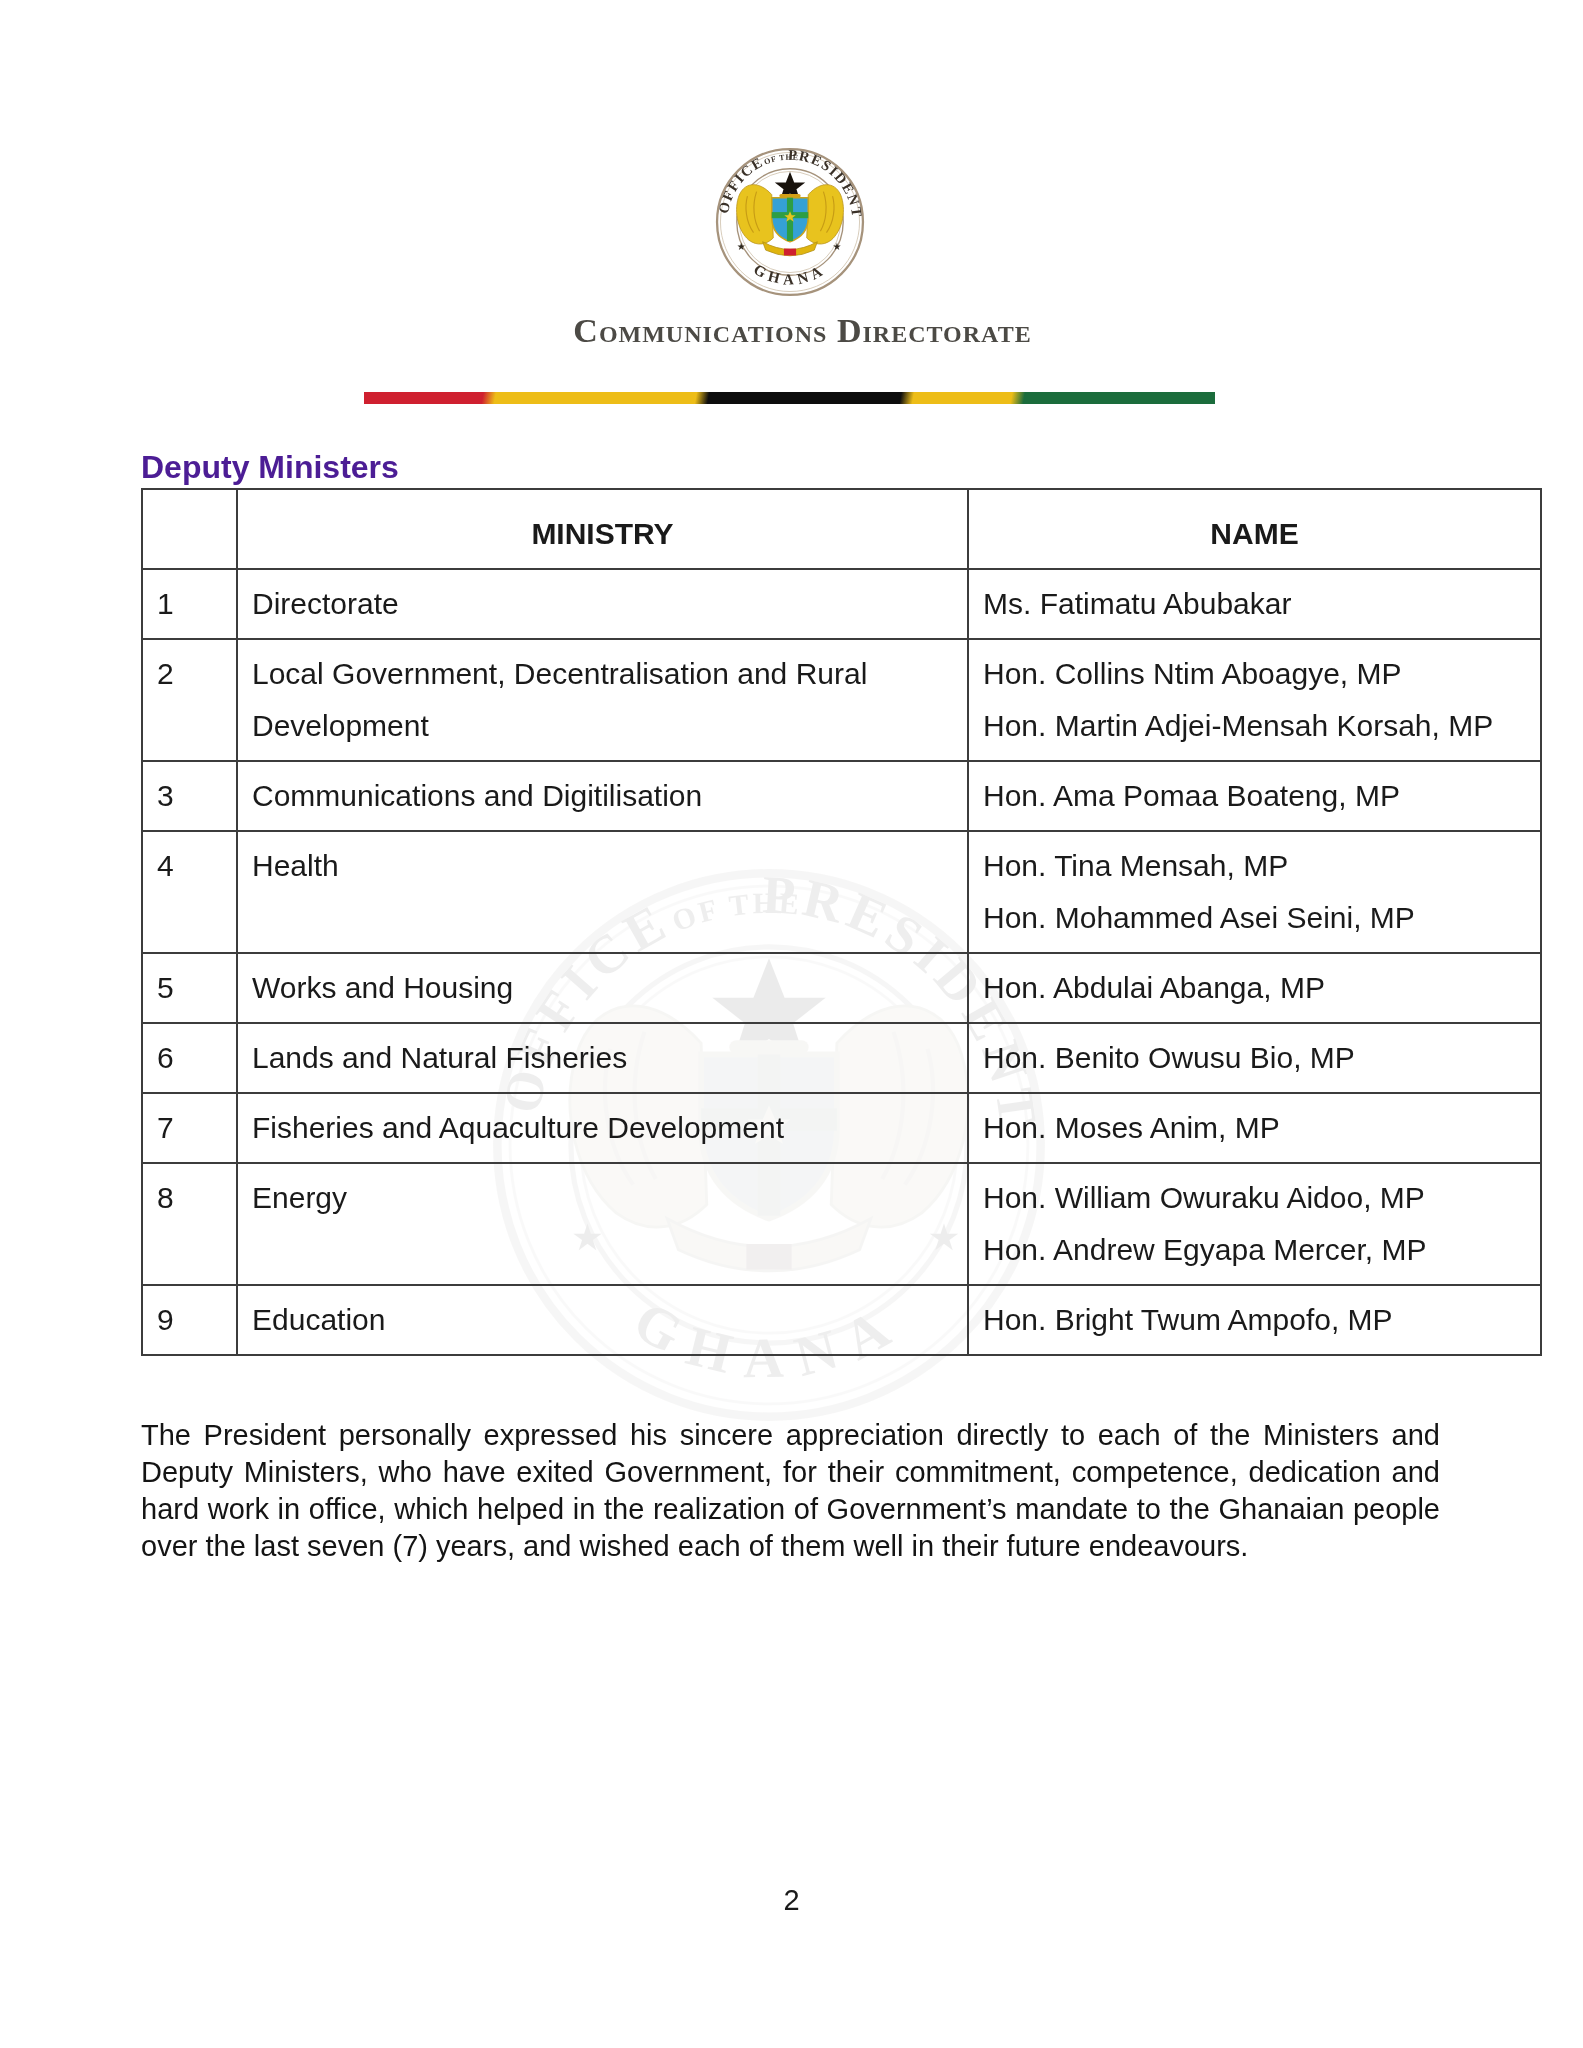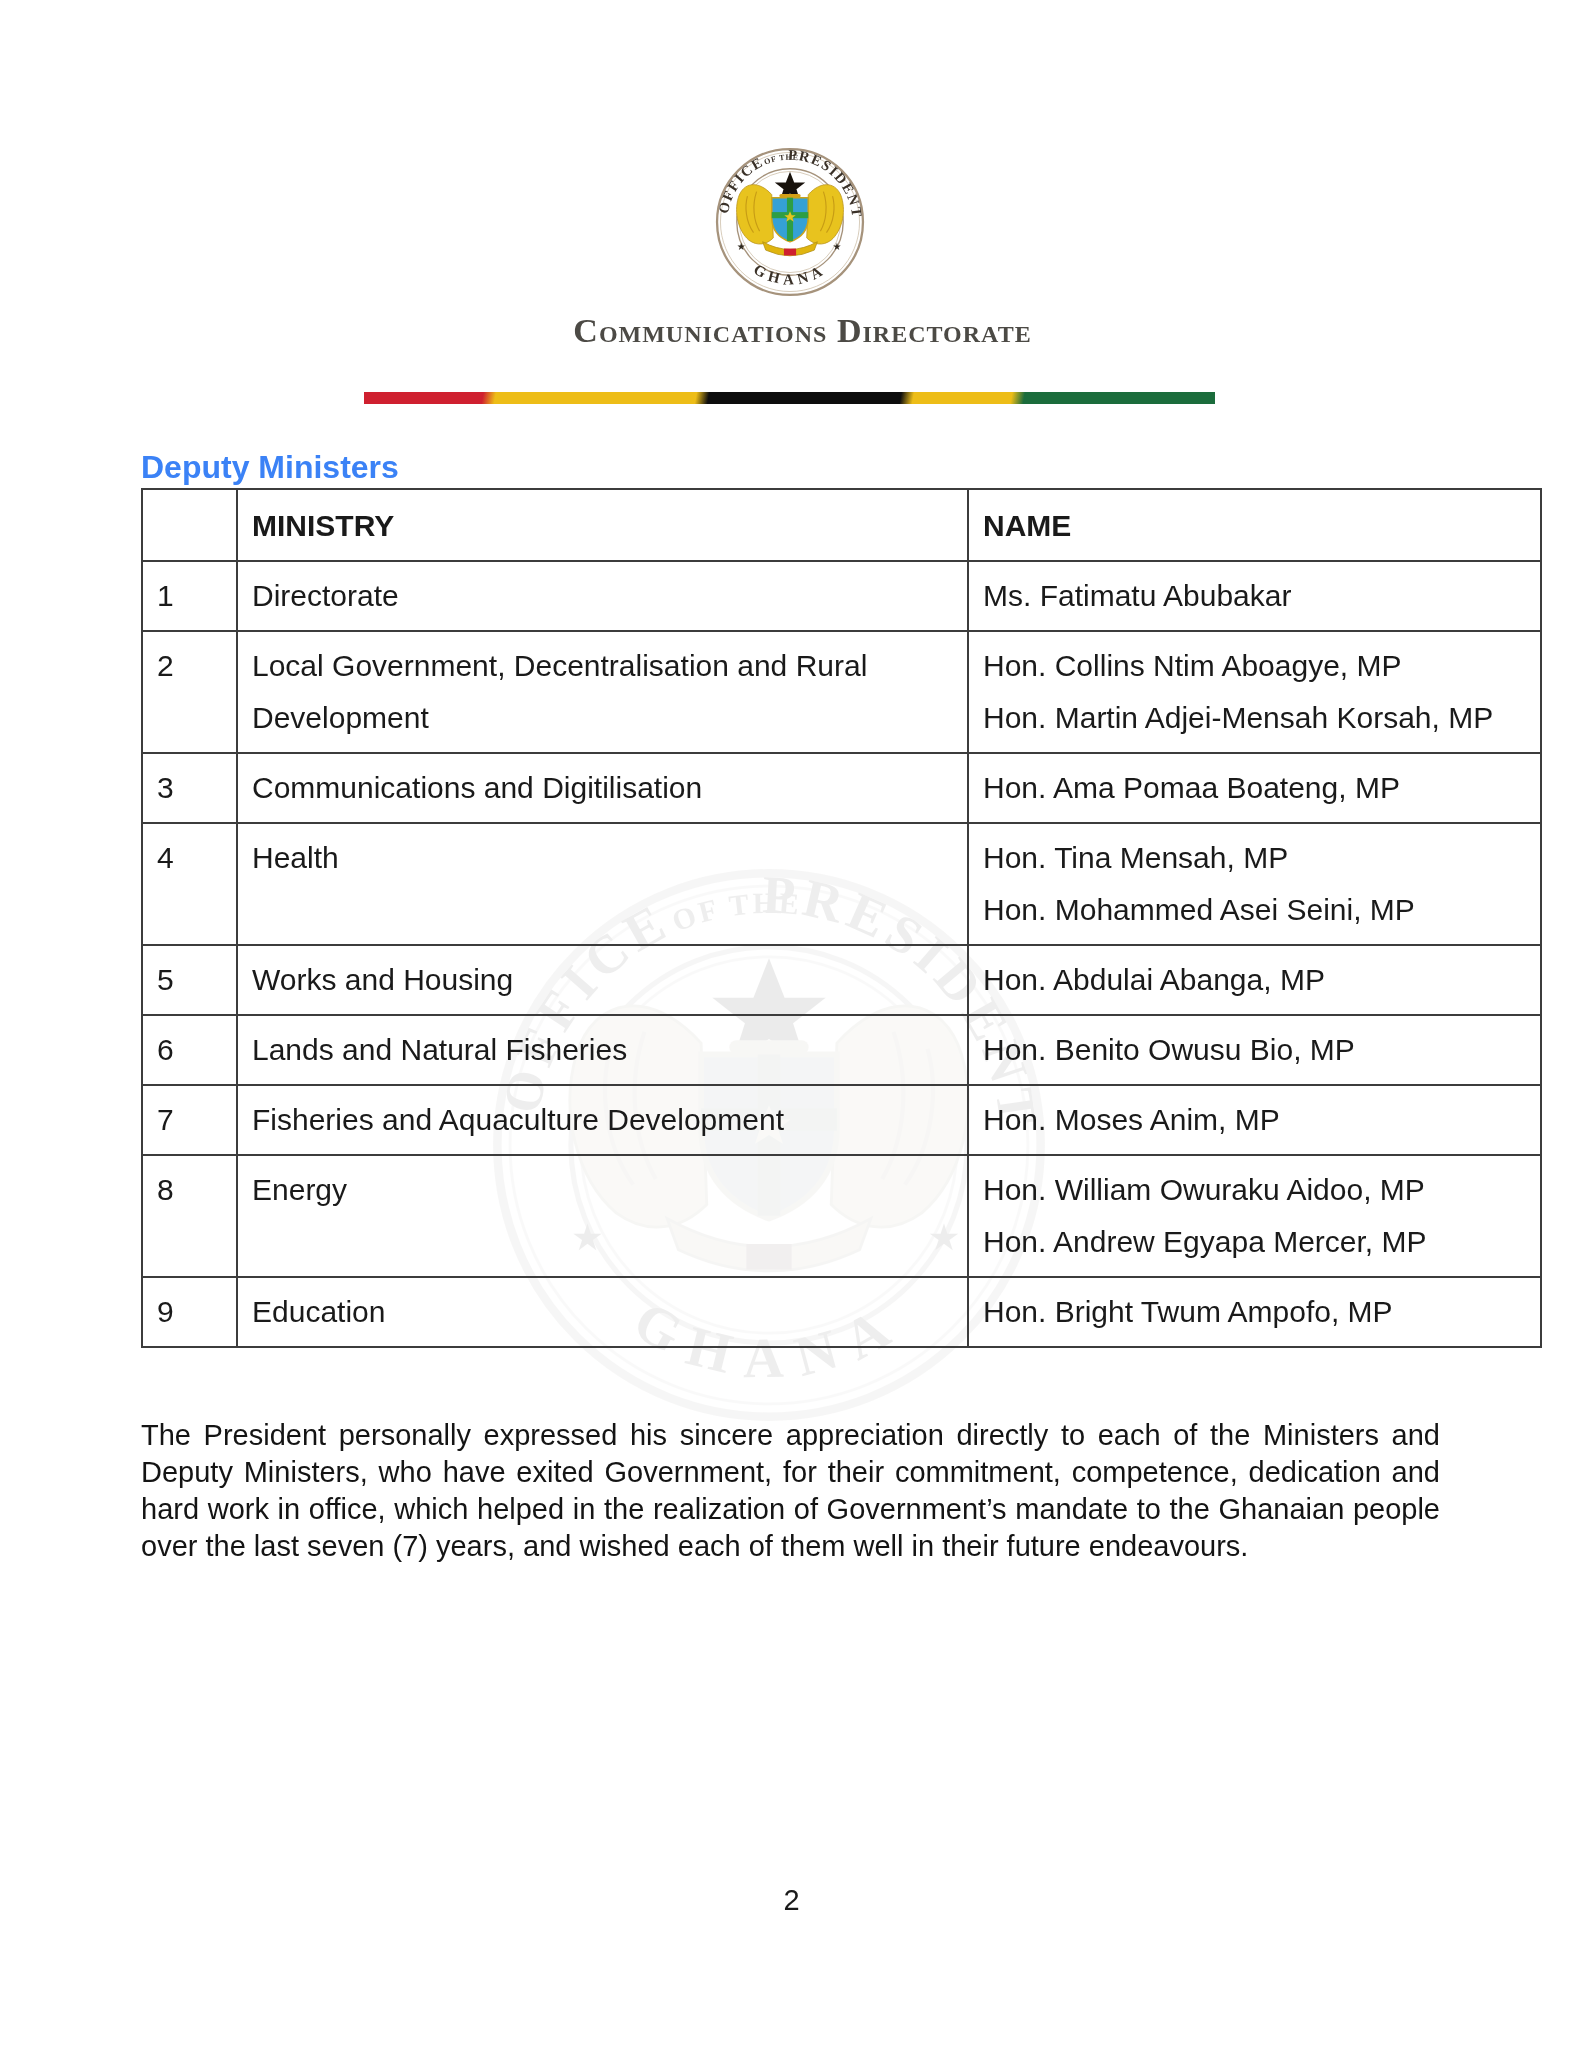--- a/index.html
+++ b/index.html
@@ -43,41 +43,41 @@
   }
   
   .watermark{
     position:absolute;left:486px;top:862px;width:566px;height:566px;
     opacity:0.08;filter:grayscale(0.85);
     z-index:0;pointer-events:none;
   }
   
   .section-title{
     position:absolute;left:141px;top:449px;
-    font-size:32px;font-weight:bold;color:#3b82f6;
+    font-size:32px;font-weight:bold;color:#4c1d95;
   }
   
   .min-table{
     position:absolute;left:141px;top:488px;width:1399px;
     border-collapse:collapse;table-layout:fixed;
     z-index:1;background:transparent;
     font-size:30px;color:#1a1a1a;
   }
   .min-table col.c-idx{width:95px;}
   .min-table col.c-min{width:731px;}
   .min-table col.c-nam{width:573px;}
   .min-table th,.min-table td{
     border:2px solid #3c3c3c;
     vertical-align:top;text-align:left;
     padding:8px 14px;
     line-height:52px;
     font-weight:normal;
     overflow:hidden;
   }
-  .min-table th{font-weight:bold;padding-top:10px;}
+  .min-table th{font-weight:bold;padding-top:18px;text-align:center;}
   tr.hdr{height:70px;}
   tr.h67{height:67px;}
   tr.h70{height:70px;}
   tr.h113{height:113px;}
   
   .body-par{
     position:absolute;left:141px;top:1417px;width:1299px;
     font-size:29px;line-height:37px;
     text-align:justify;color:#141414;
     z-index:1;

